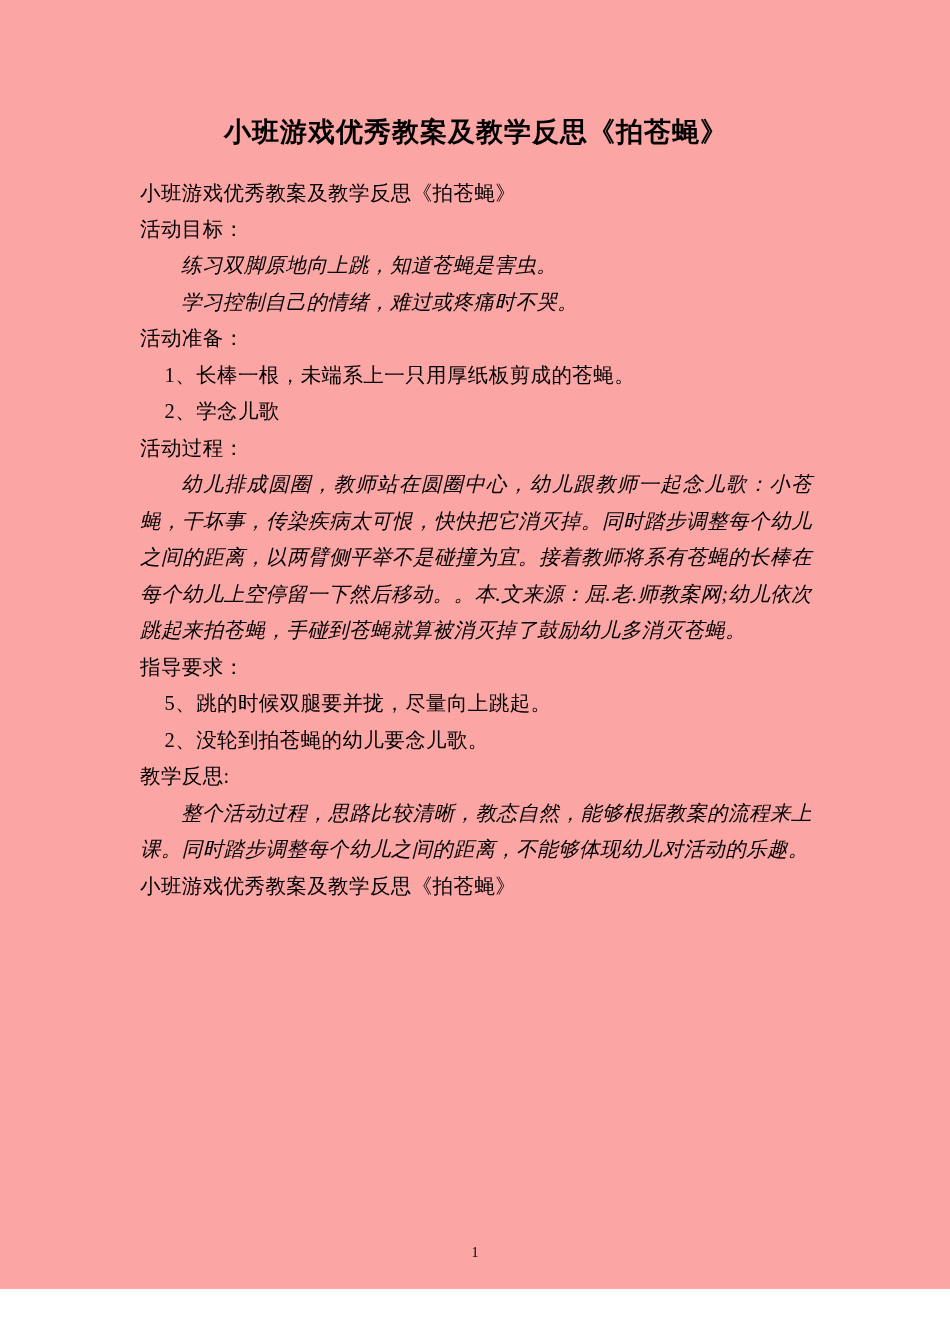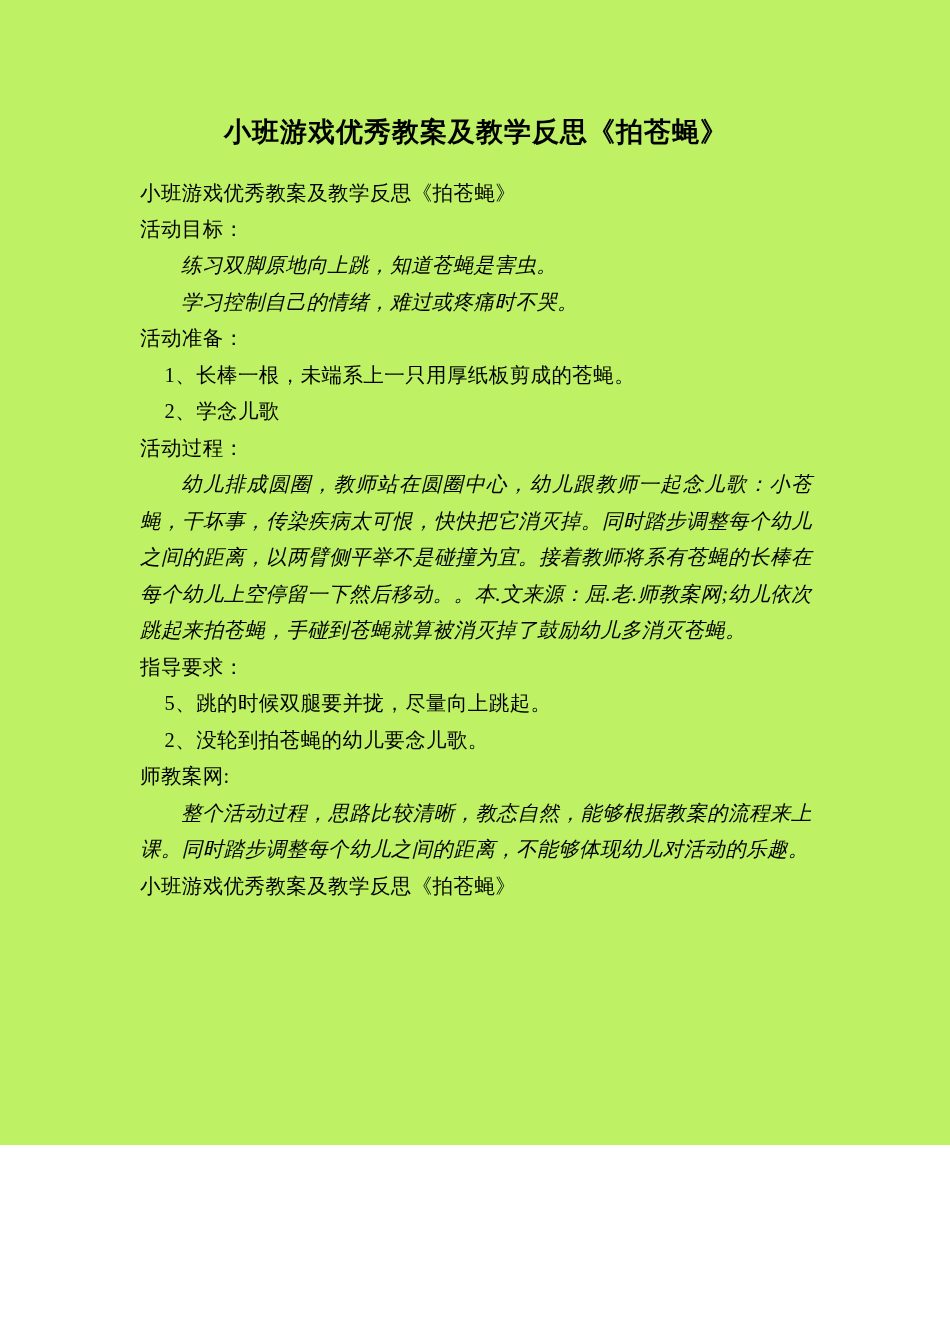--- a/index.html
+++ b/index.html
@@ -7,23 +7,23 @@
     padding: 0;
     background: #ffffff;
   }
   body {
     font-family: "Liberation Serif", "DejaVu Serif", serif;
     color: #000000;
   }
   .page {
     position: relative;
     width: 950px;
-    height: 1145px;
+    height: 1289px;
     margin: 0 auto;
-    background: #bef264;
+    background: #fca5a5;
     box-sizing: border-box;
     overflow: hidden;
   }
   .content {
     position: absolute;
     left: 140px;
     top: 112px;
     width: 672px;
   }
   .doc-title {
@@ -73,21 +73,21 @@
     <p class="para indent1">练习双脚原地向上跳，知道苍蝇是害虫。</p>
     <p class="para indent1">学习控制自己的情绪，难过或疼痛时不哭。</p>
     <p class="para">活动准备：</p>
     <p class="para indent-half">1、长棒一根，未端系上一只用厚纸板剪成的苍蝇。</p>
     <p class="para indent-half">2、学念儿歌</p>
     <p class="para">活动过程：</p>
     <p class="para indent1">幼儿排成圆圈，教师站在圆圈中心，幼儿跟教师一起念儿歌：小苍蝇，干坏事，传染疾病太可恨，快快把它消灭掉。同时踏步调整每个幼儿之间的距离，以两臂侧平举不是碰撞为宜。接着教师将系有苍蝇的长棒在每个幼儿上空停留一下然后移动。。本.文来源：屈.老.师教案网;幼儿依次跳起来拍苍蝇，手碰到苍蝇就算被消灭掉了鼓励幼儿多消灭苍蝇。</p>
     <p class="para">指导要求：</p>
     <p class="para indent-half">5、跳的时候双腿要并拢，尽量向上跳起。</p>
     <p class="para indent-half">2、没轮到拍苍蝇的幼儿要念儿歌。</p>
-    <p class="para">师教案网:</p>
+    <p class="para">教学反思:</p>
     <p class="para indent1">整个活动过程，思路比较清晰，教态自然，能够根据教案的流程来上课。同时踏步调整每个幼儿之间的距离，不能够体现幼儿对活动的乐趣。</p>
     <p class="para">小班游戏优秀教案及教学反思《拍苍蝇》</p>
 
   </div>
 
   <div class="page-number">1</div>
 
 </div>
 
 </body></html>

